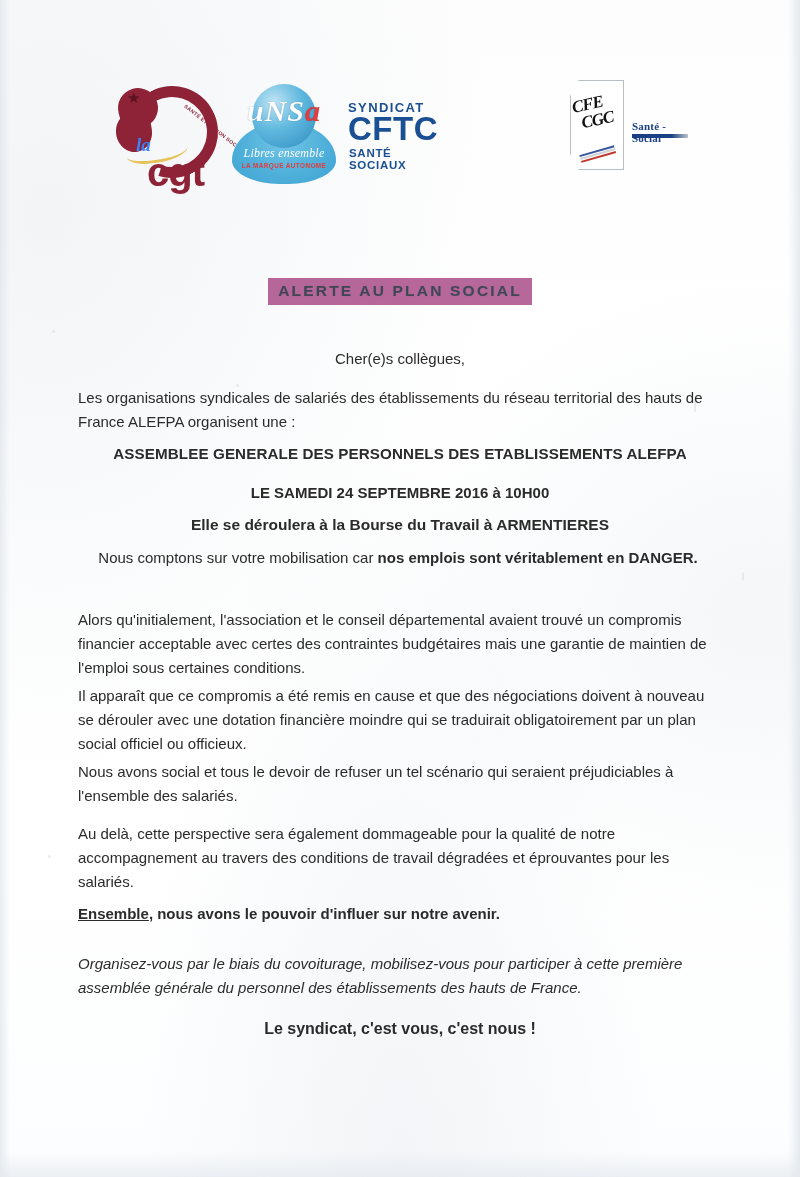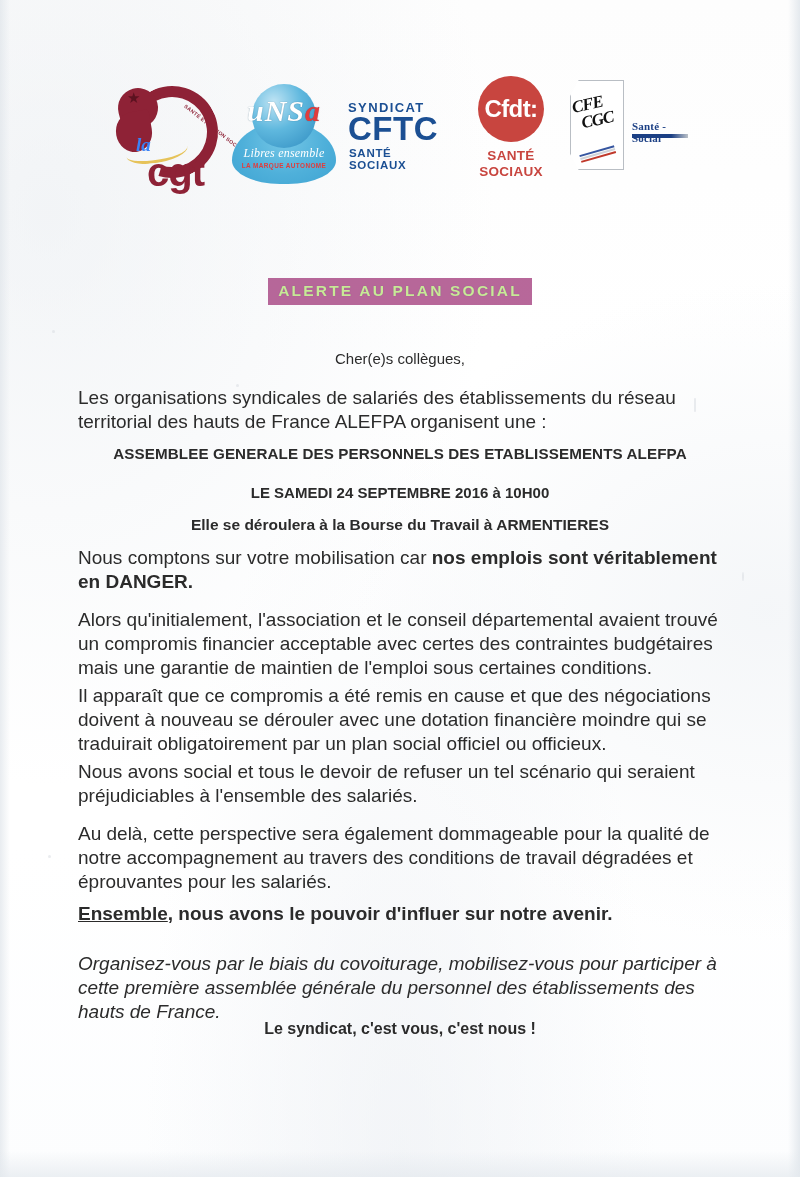--- a/index.html
+++ b/index.html
@@ -167,39 +167,39 @@
     background: linear-gradient(90deg,#1b3f84 0%, #1b3f84 70%, #bcc2c8 100%);
   }
 
   
   .content { position:absolute; left:0; top:0; width:800px; }
 
   .headline-wrap { position:absolute; left:0; top:278px; width:800px; text-align:center; }
   .headline {
     display:inline-block;
     background:#c23a8f;
-    color:#bef264;
+    color:#0f172a;
     font-size: 15.5px;
     font-weight: 700;
     letter-spacing: 2.2px;
     padding: 4px 10px 5px;
     opacity: .82;
     filter: saturate(.78) contrast(.92);
     text-shadow: 0 0 1px rgba(40,40,160,.55);
   }
 
   .salut { position:absolute; left:0; top:350px; width:800px; text-align:center;
            font-size:15px; }
 
   p.para {
     position:absolute; left:78px; width:640px; margin:0;
-    font-size:19px; line-height:24px;
+    font-size:15px; line-height:24px;
   }
   p.p-intro   { top: 386px; }
-  p.p1        { top: 546px; }
+  p.p1        { top: 546px; text-align: center; }
   p.p2        { top: 608px; }
   p.p3        { top: 684px; }
   p.p4        { top: 760px; }
   p.p5        { top: 822px; }
   p.p6        { top: 902px; }
   p.p7        { top: 952px; font-style: italic; }
 
   .center-bold {
     position:absolute; left:0; width:800px; text-align:center;
     font-weight:700; font-size:15px;
@@ -252,27 +252,20 @@
   <div class="logo unsa">
     <div class="hill"></div>
     <div class="globe"></div>
     <div class="letters">
       <span>u</span><span>N</span><span>S</span><span class="red">a</span>
     </div>
     <div class="slogan">Libres ensemble</div>
     <div class="sub">LA MARQUE AUTONOME</div>
   </div>
 
-  <div class="logo cfdt">
-    <div class="disc">
-      <div class="t">Cfdt:</div>
-    </div>
-    <div class="s1">SANTÉ</div>
-    <div class="s2">SOCIAUX</div>
-  </div>
 
   <div class="logo cgc">
     <div class="badge"></div>
     <div class="mark">
       <div>CFE</div>
       <div class="r2">CGC</div>
     </div>
     <div class="stripes">
       <i class="b"></i>
         <i class="w"></i>

